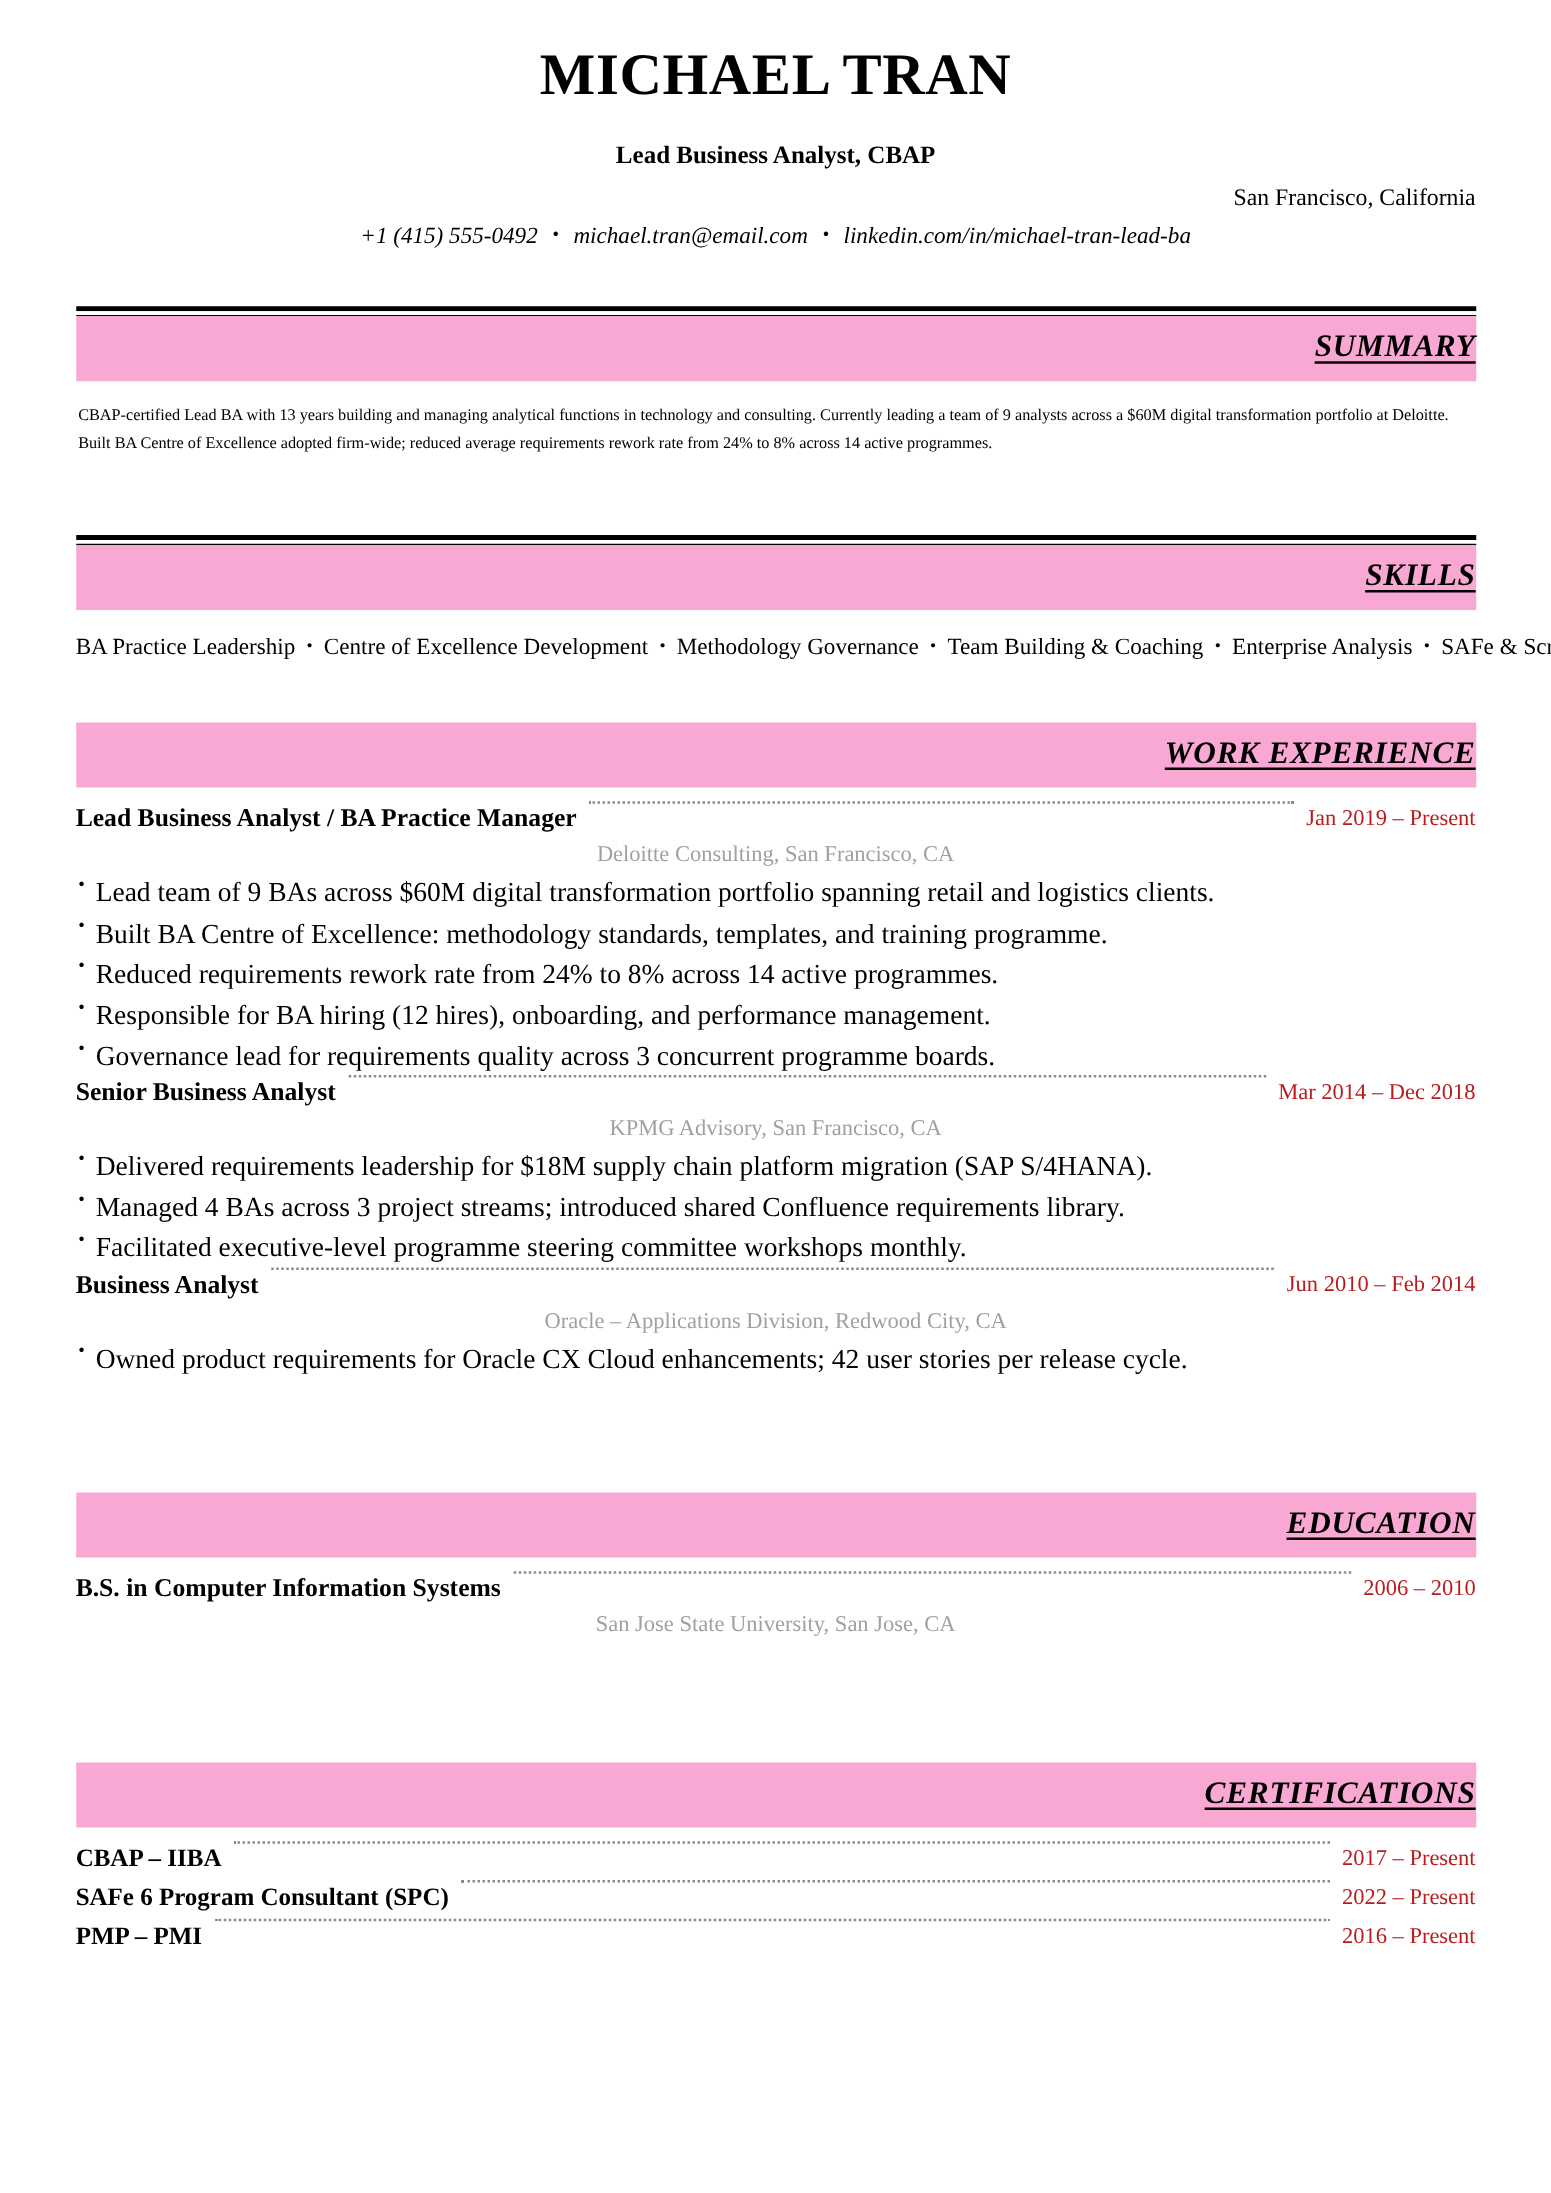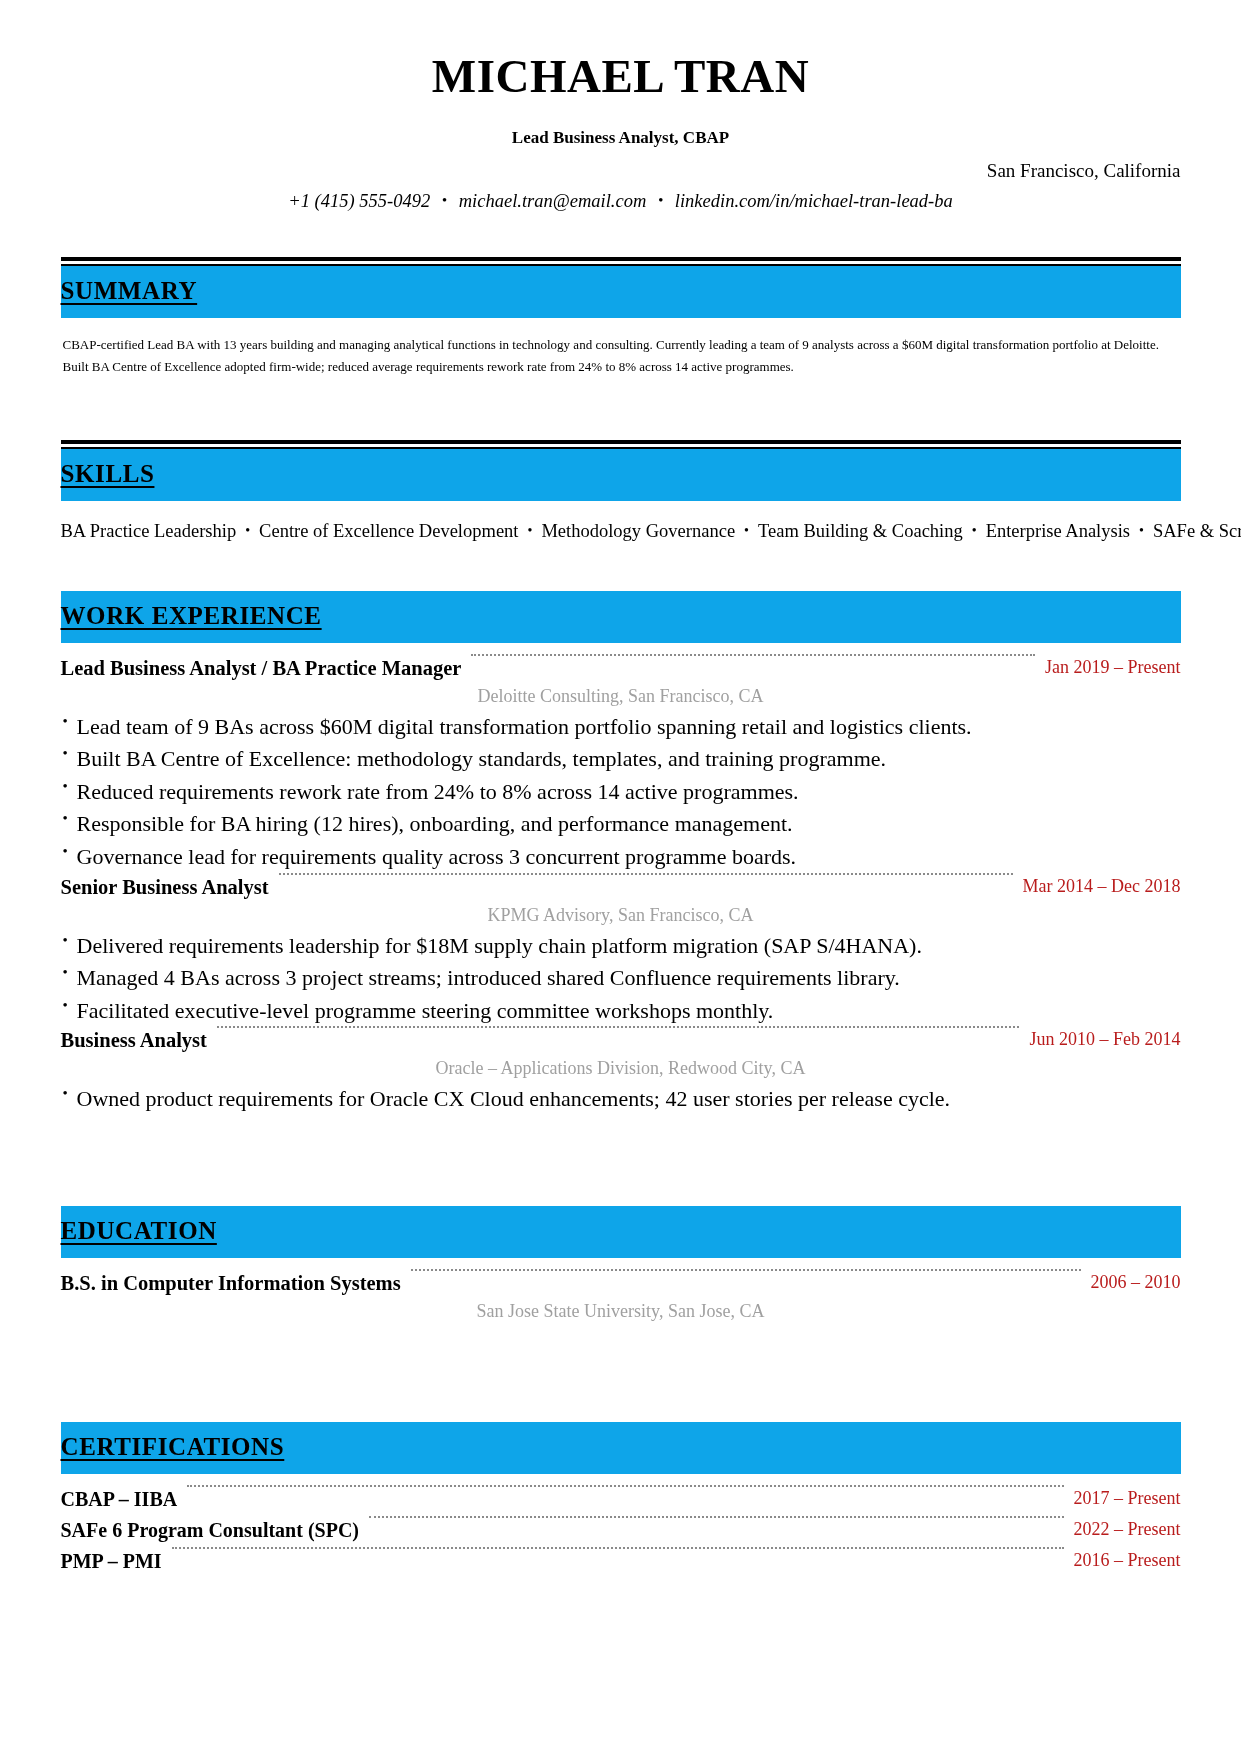--- a/index.html
+++ b/index.html
@@ -18,35 +18,35 @@
     width: 1241px;
     height: 1754px;
     box-sizing: border-box;
     padding: 0;
     position: relative;
     overflow: hidden;
   }
   .inner {
     width: 1120px;
     margin: 0 auto;
-    padding-top: 52px;
+    padding-top: 36px;
   }
 
   
   .name {
     text-align: center;
     font-size: 47px;
     font-weight: bold;
     letter-spacing: 0.5px;
     line-height: 1.06;
     margin: 0 0 26px 0;
   }
   .headline {
     text-align: center;
-    font-size: 17px;
+    font-size: 20px;
     font-weight: bold;
     line-height: 1.2;
     margin: 0 0 8px 0;
   }
   .location {
     text-align: right;
     font-size: 19px;
     line-height: 1.25;
     margin: 11px 0 6px 0;
   }
@@ -75,23 +75,24 @@
   }
   .rule-double .gap {
     height: 3px;
     background: #fff;
   }
   .rule-double .thin {
     height: 1.5px;
     background: #000;
   }
   .section-band {
-    background: #0ea5e9;
-    text-align: left;
+    background: #f9a8d4;
+    text-align: right;
     padding: 11px 0 13px 0;
+    font-style: italic;
   }
   .section-band h2 {
     margin: 0;
     font-size: 25px;
     font-weight: bold;
     letter-spacing: 0.6px;
     text-decoration: underline;
     text-underline-offset: 4px;
     text-decoration-thickness: 2px;
     display: inline-block;

